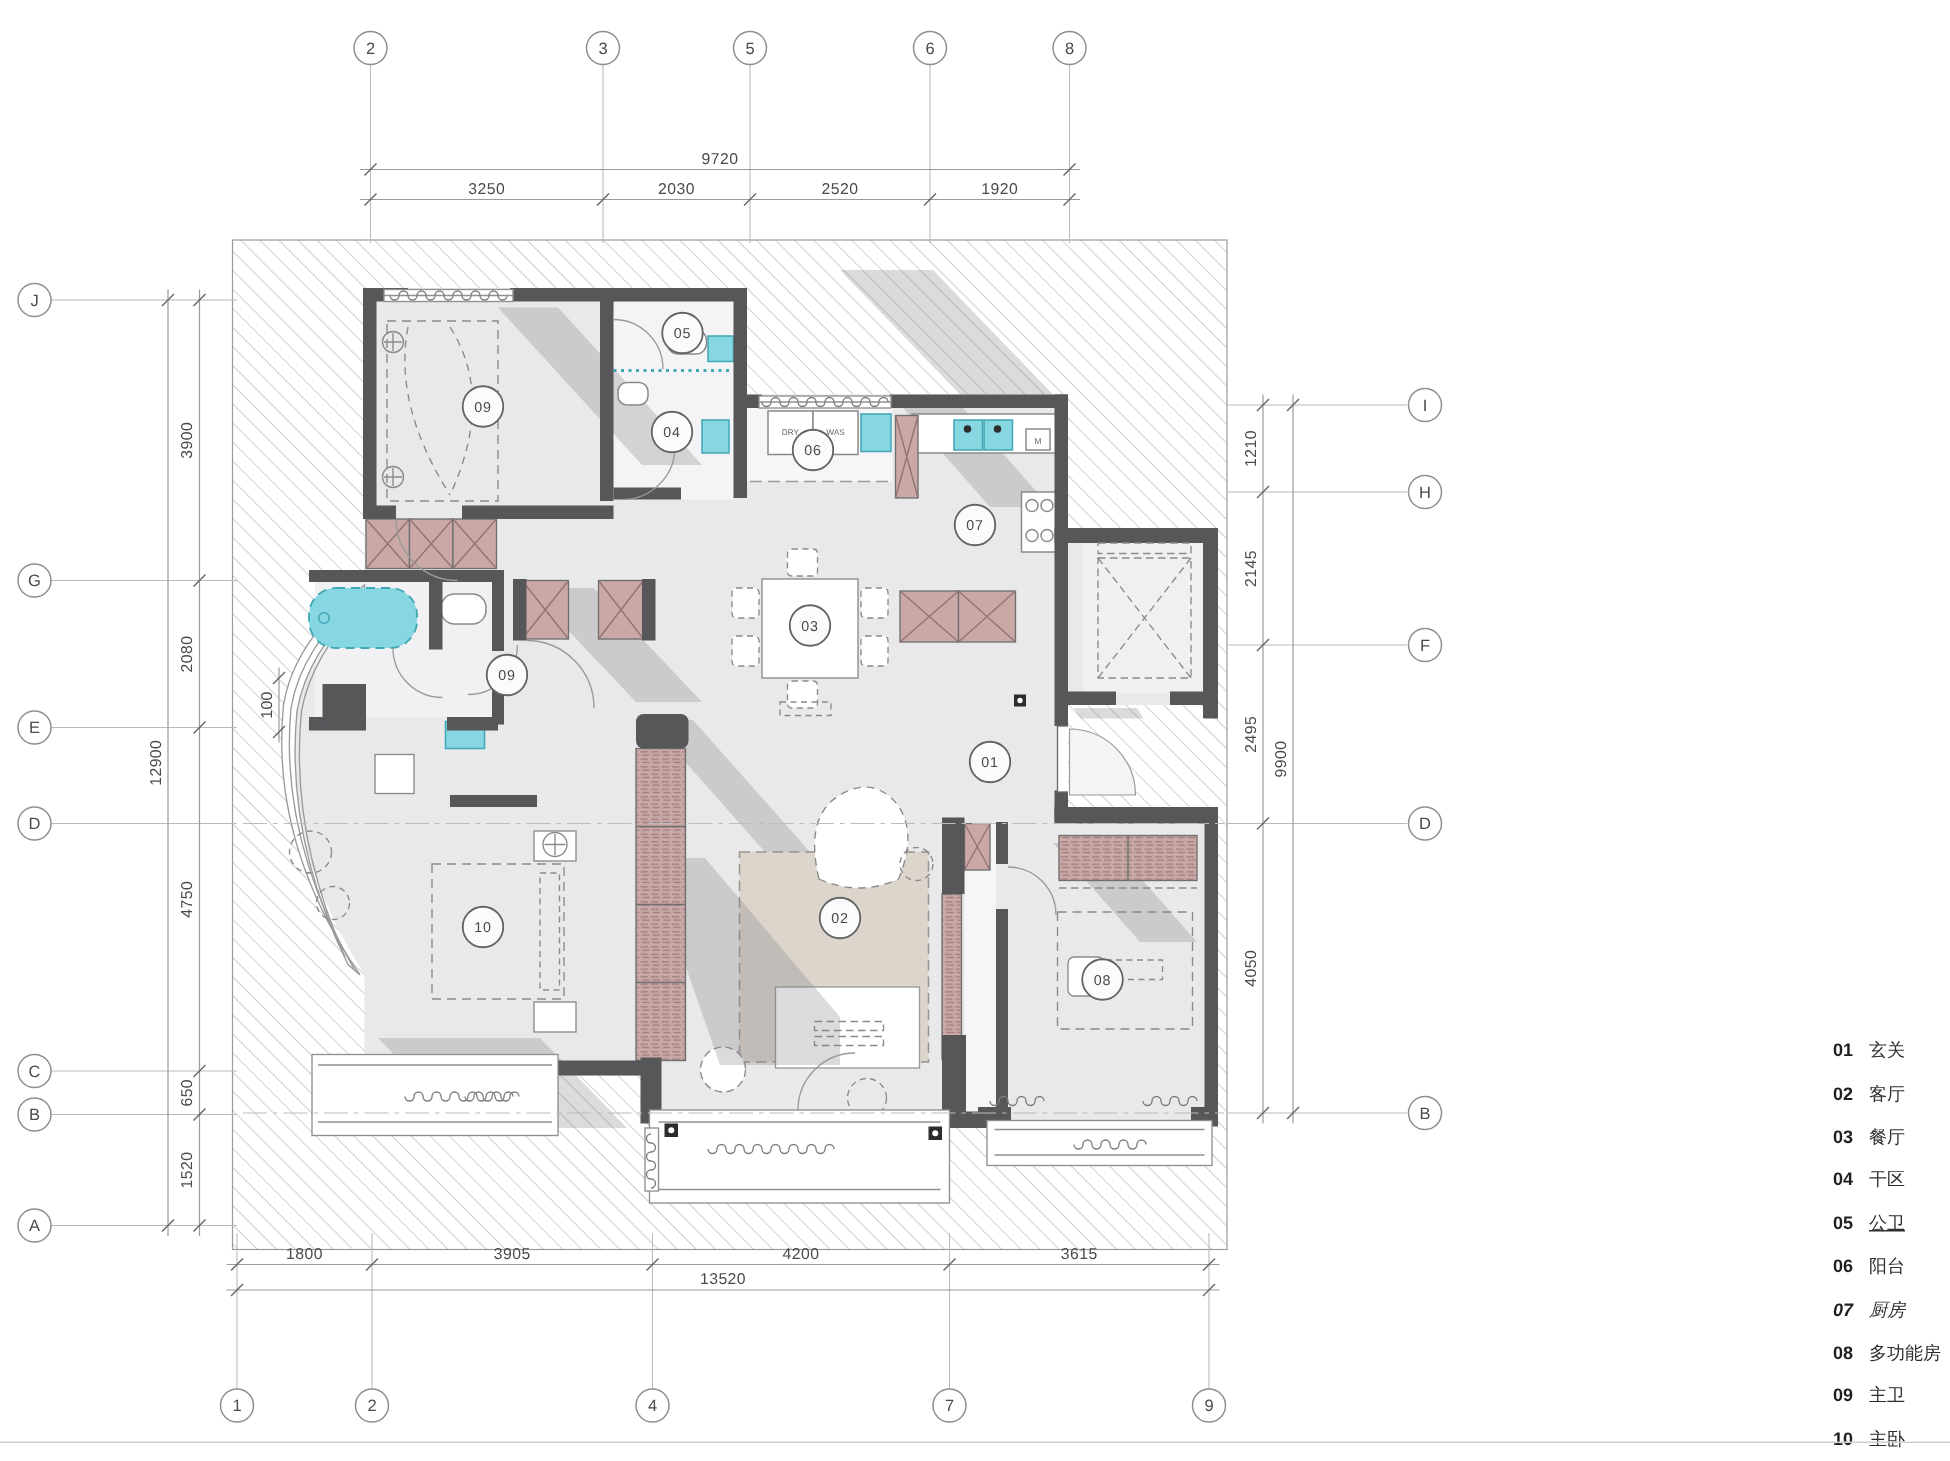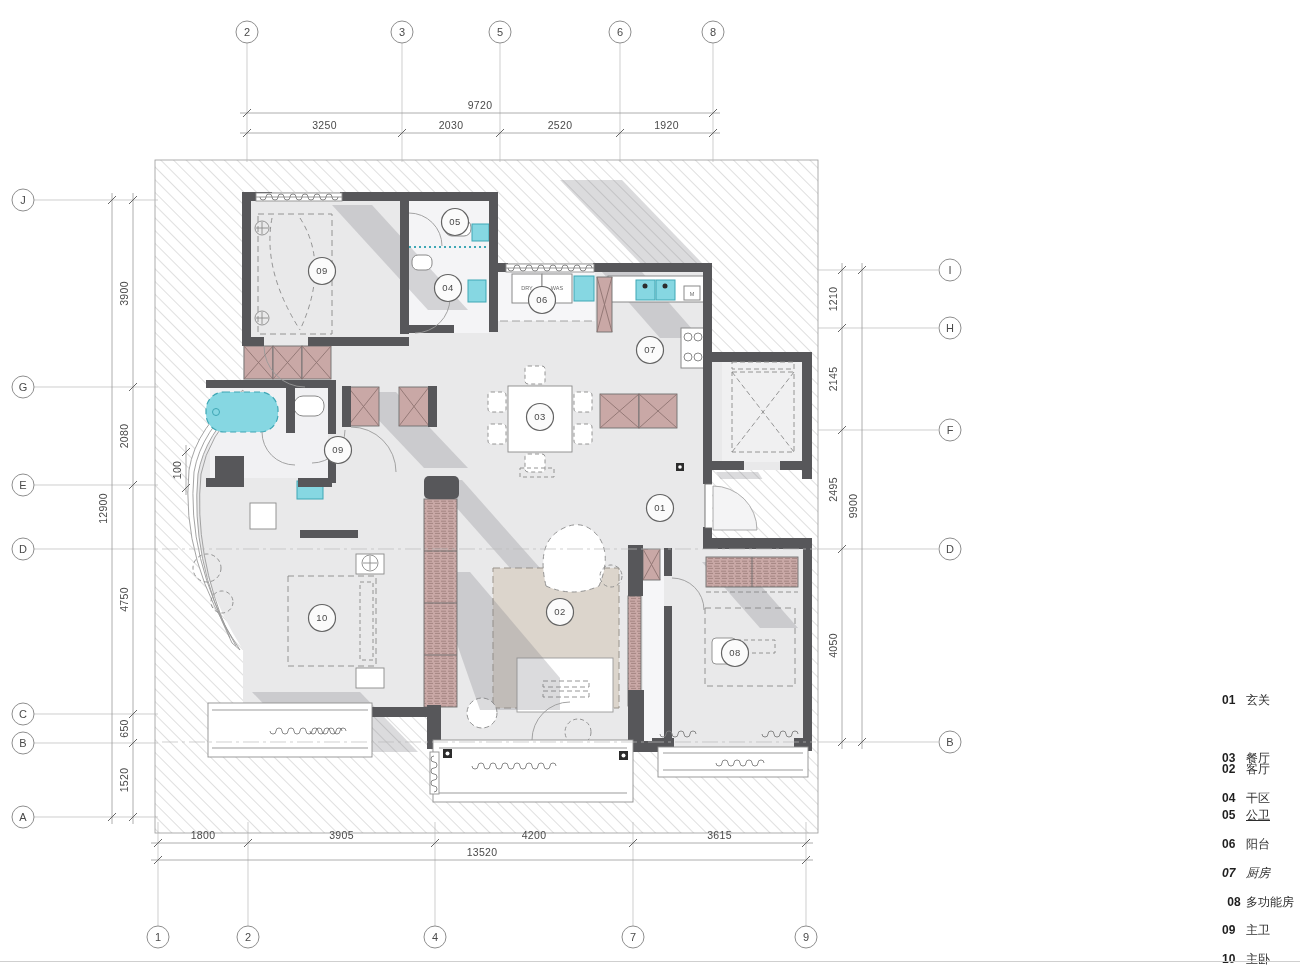--- a/index.html
+++ b/index.html
@@ -459,24 +459,24 @@
       </g>
   <g id="gen-labels">
         <text x="527" y="290" class="appl" text-anchor="middle">DRY</text>
         <text x="557" y="290" class="appl" text-anchor="middle">WAS</text>
         <text x="692" y="296" class="appl" text-anchor="middle">M</text>
       </g>
 </svg>
 
 <div id="legend">
       <div class="lg-row" style="top: 676px; left: 12px;"><span class="lg-num">01</span><span class="lg-name">玄关</span></div>
-      <div class="lg-row" style="top: 704.8px; left: 12px; margin-top: 40px;"><span class="lg-num">02</span><span class="lg-name">客厅</span></div>
+      <div class="lg-row" style="top: 704.8px; left: 12px;"><span class="lg-num">02</span><span class="lg-name">客厅</span></div>
       <div class="lg-row" style="top: 733.6px; left: 12px;"><span class="lg-num">03</span><span class="lg-name">餐厅</span></div>
-      <div class="lg-row" style="top: 762.4px; left: 12px; margin-top: 12px;"><span class="lg-num">04</span><span class="lg-name">干区</span></div>
+      <div class="lg-row" style="top: 762.4px; left: 12px;"><span class="lg-num">04</span><span class="lg-name">干区</span></div>
       <div class="lg-row" style="top: 791.2px; left: 12px; text-decoration: underline;"><span class="lg-num">05</span><span class="lg-name">公卫</span></div>
       <div class="lg-row" style="top: 820px; left: 12px;"><span class="lg-num">06</span><span class="lg-name">阳台</span></div>
       <div class="lg-row" style="top: 848.8px; left: 12px; font-style: italic;"><span class="lg-num">07</span><span class="lg-name">厨房</span></div>
-      <div class="lg-row" style="top: 877.6px; left: 12px; text-align: center;"><span class="lg-num">08</span><span class="lg-name">多功能房</span></div>
+      <div class="lg-row" style="top: 877.6px; left: 12px;"><span class="lg-num">08</span><span class="lg-name">多功能房</span></div>
       <div class="lg-row" style="top: 906.4px; left: 12px;"><span class="lg-num">09</span><span class="lg-name">主卫</span></div>
       <div class="lg-row" style="top: 935.2px; left: 12px;"><span class="lg-num">10</span><span class="lg-name">主卧</span></div>
     </div>
 <div id="baseline"></div>
 </div>
 
 </body></html>

